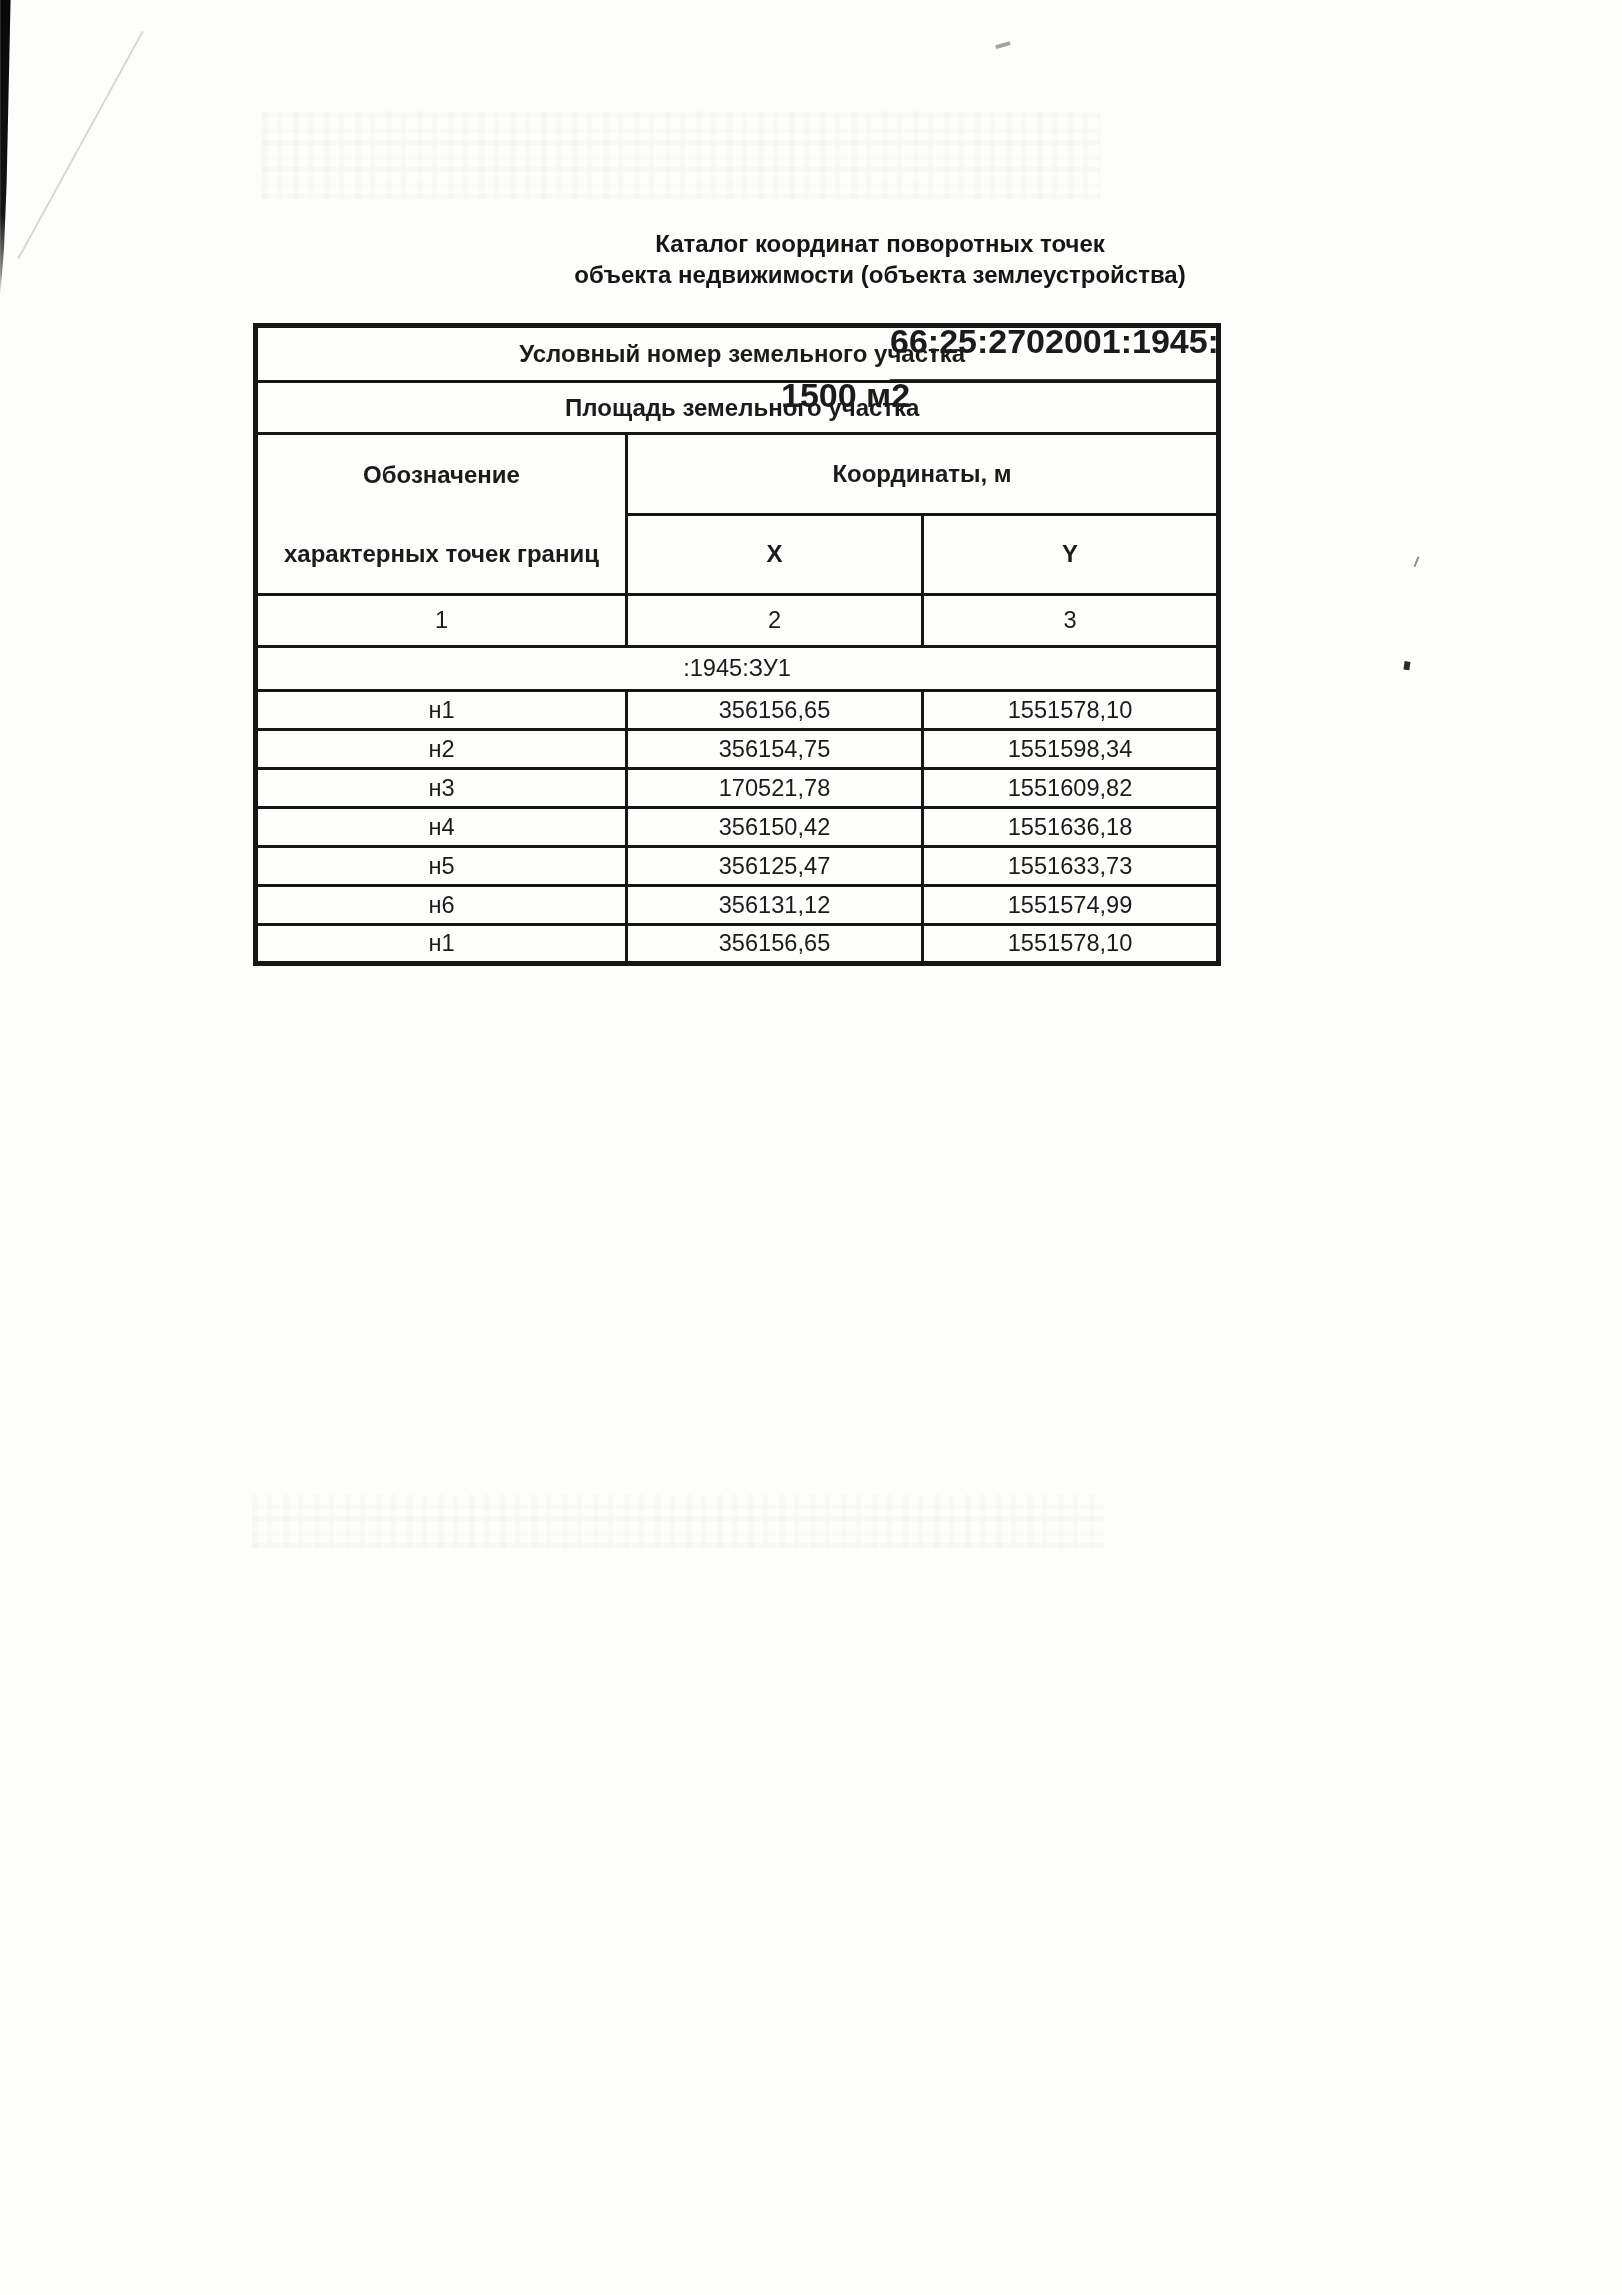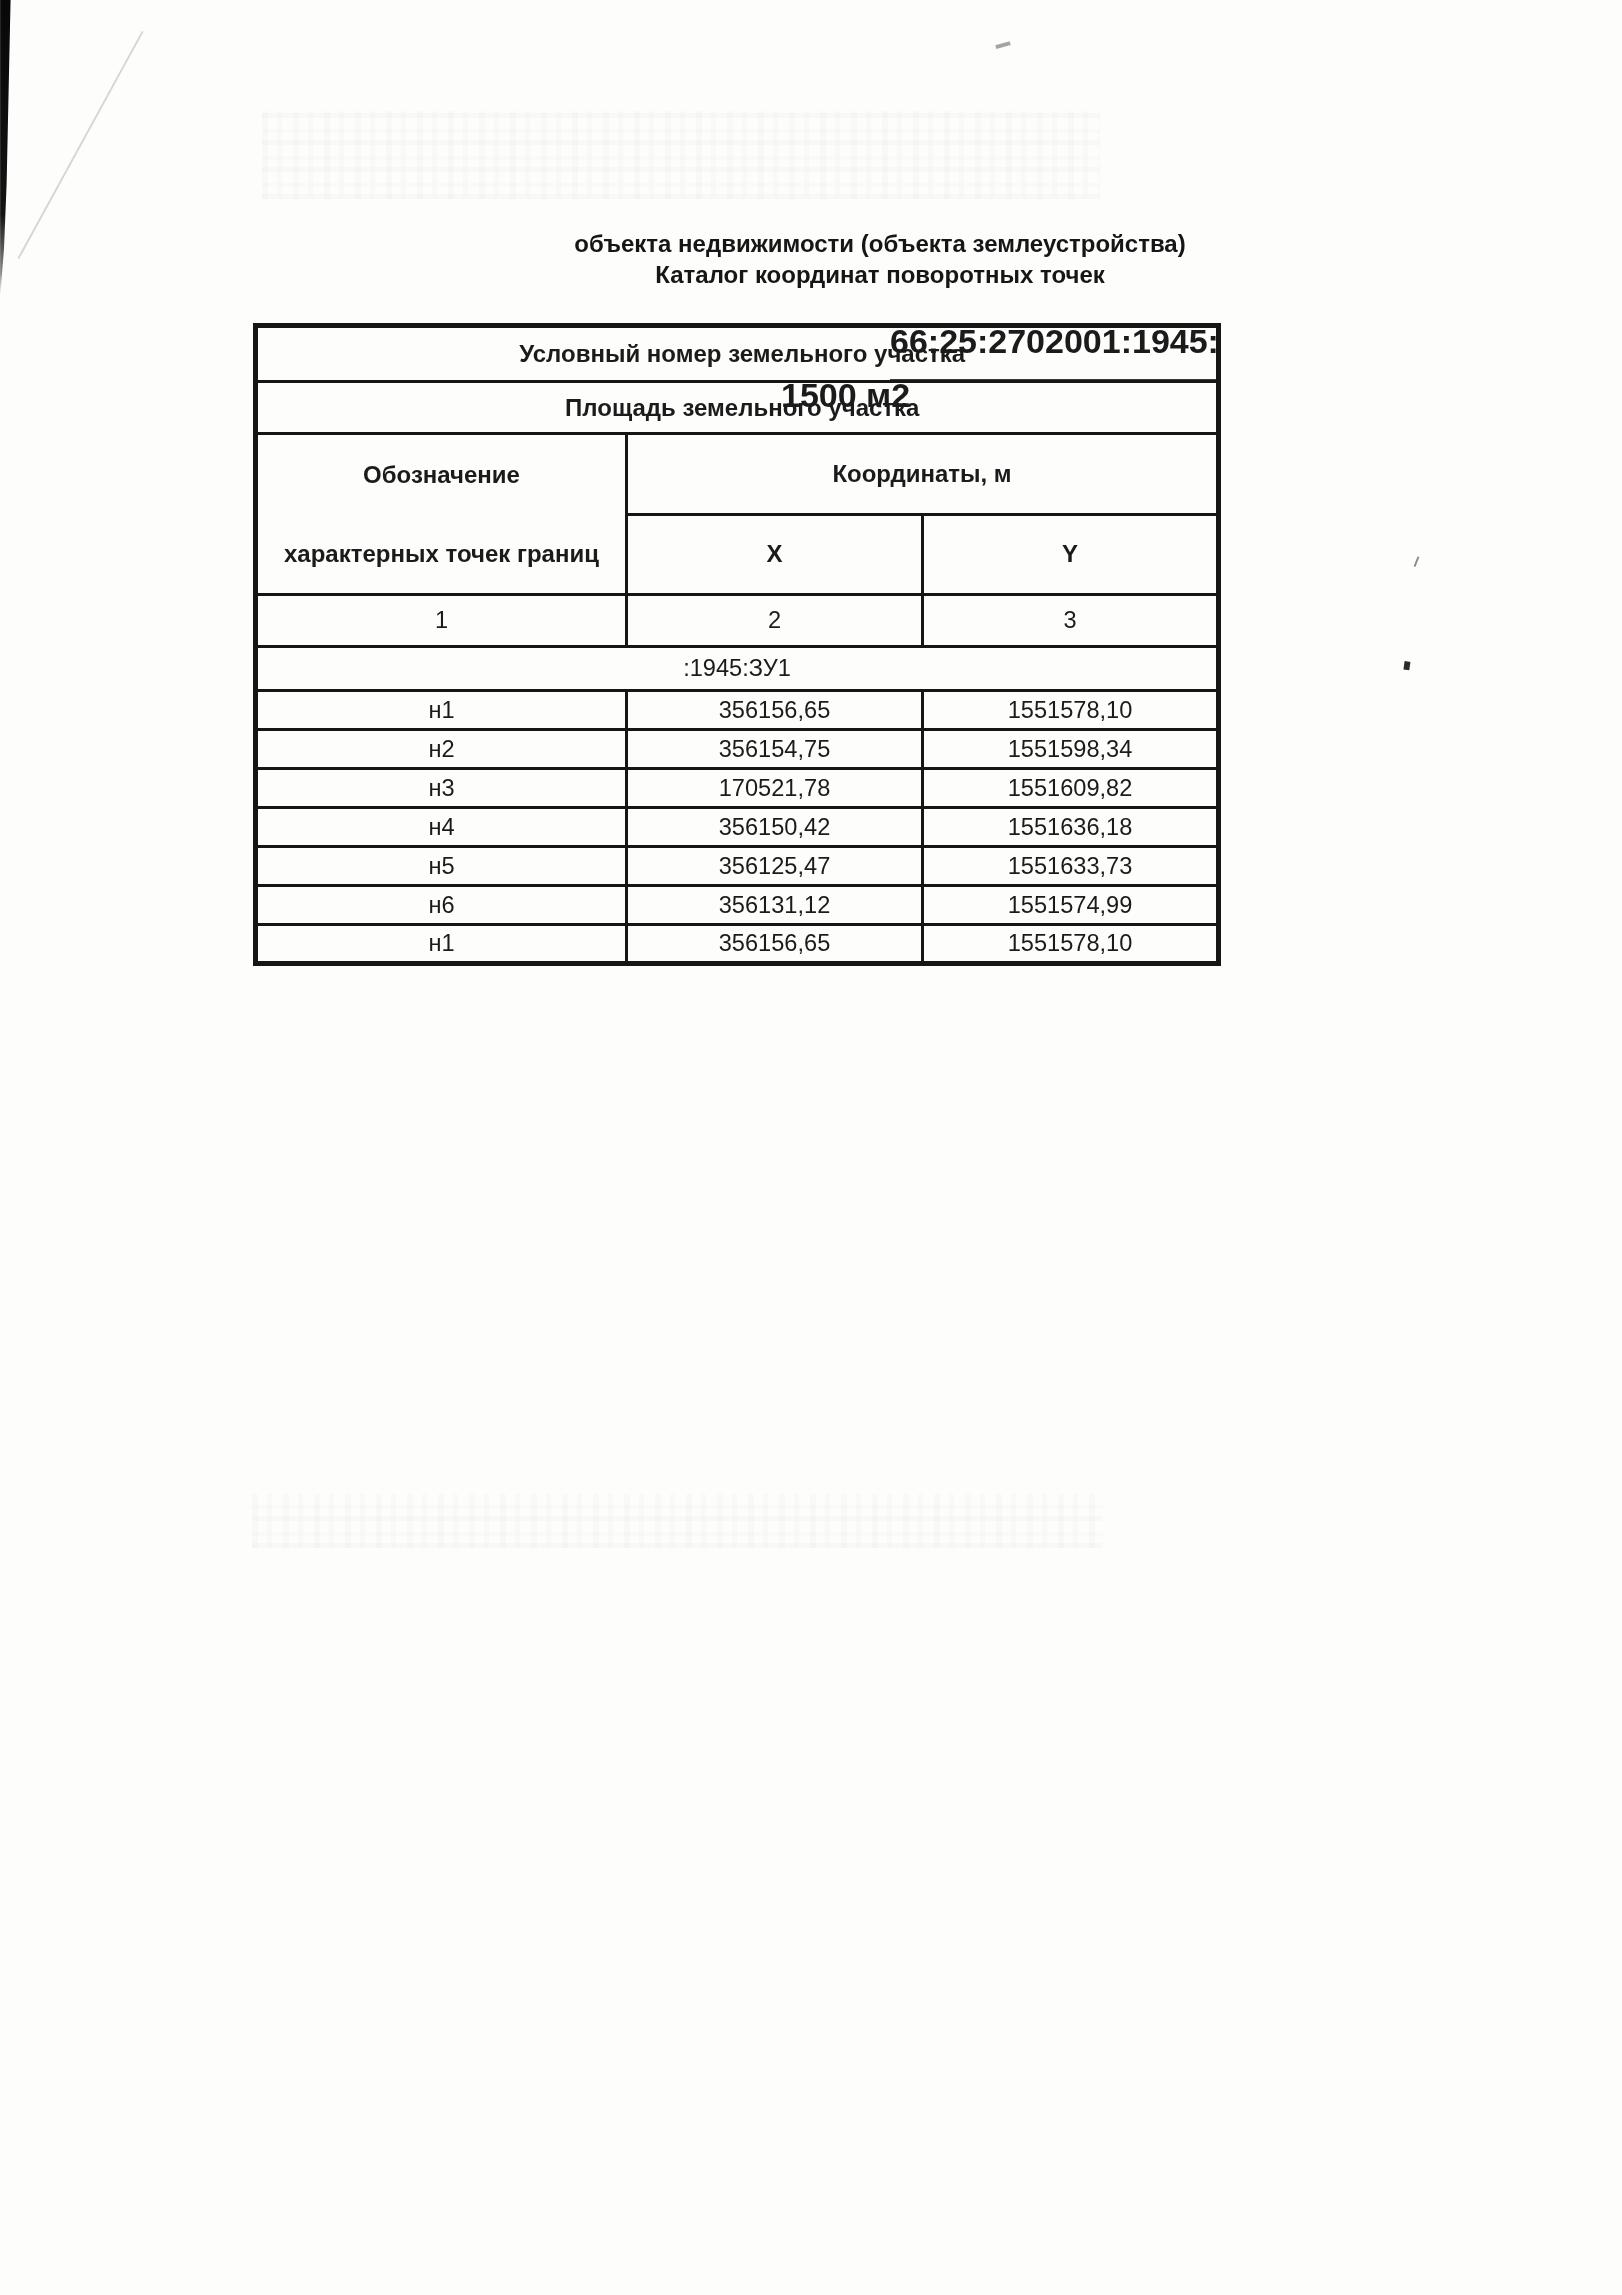--- a/index.html
+++ b/index.html
@@ -132,22 +132,22 @@
     <line x1="218" y1="48" x2="28" y2="395" stroke="#c9c9c9" stroke-width="3" opacity="0.75"></line>
     <line x1="1522" y1="72" x2="1544" y2="66" stroke="#8f8f8f" stroke-width="6" opacity="0.8"></line>
     <line x1="2168" y1="851" x2="2162" y2="866" stroke="#6f6f6f" stroke-width="3" opacity="0.8"></line>
     <rect x="2146" y="1011" width="9" height="13" fill="#2b2b2b" transform="rotate(8 2150 1017)"></rect>
   </svg>
 
   <div class="noise noise-top"></div>
   <div class="noise noise-mid"></div>
 
   <div class="doc-title">
+    <div>Каталог координат поворотных точек</div>
     <div>объекта недвижимости (объекта землеустройства)</div>
-    <div>Каталог координат поворотных точек</div>
   </div>
 
   <table class="coords-table">
     <colgroup>
       <col class="c1">
         <col class="c2">
         <col class="c3">
     </colgroup>
     <tbody>
       <tr class="r-a">

